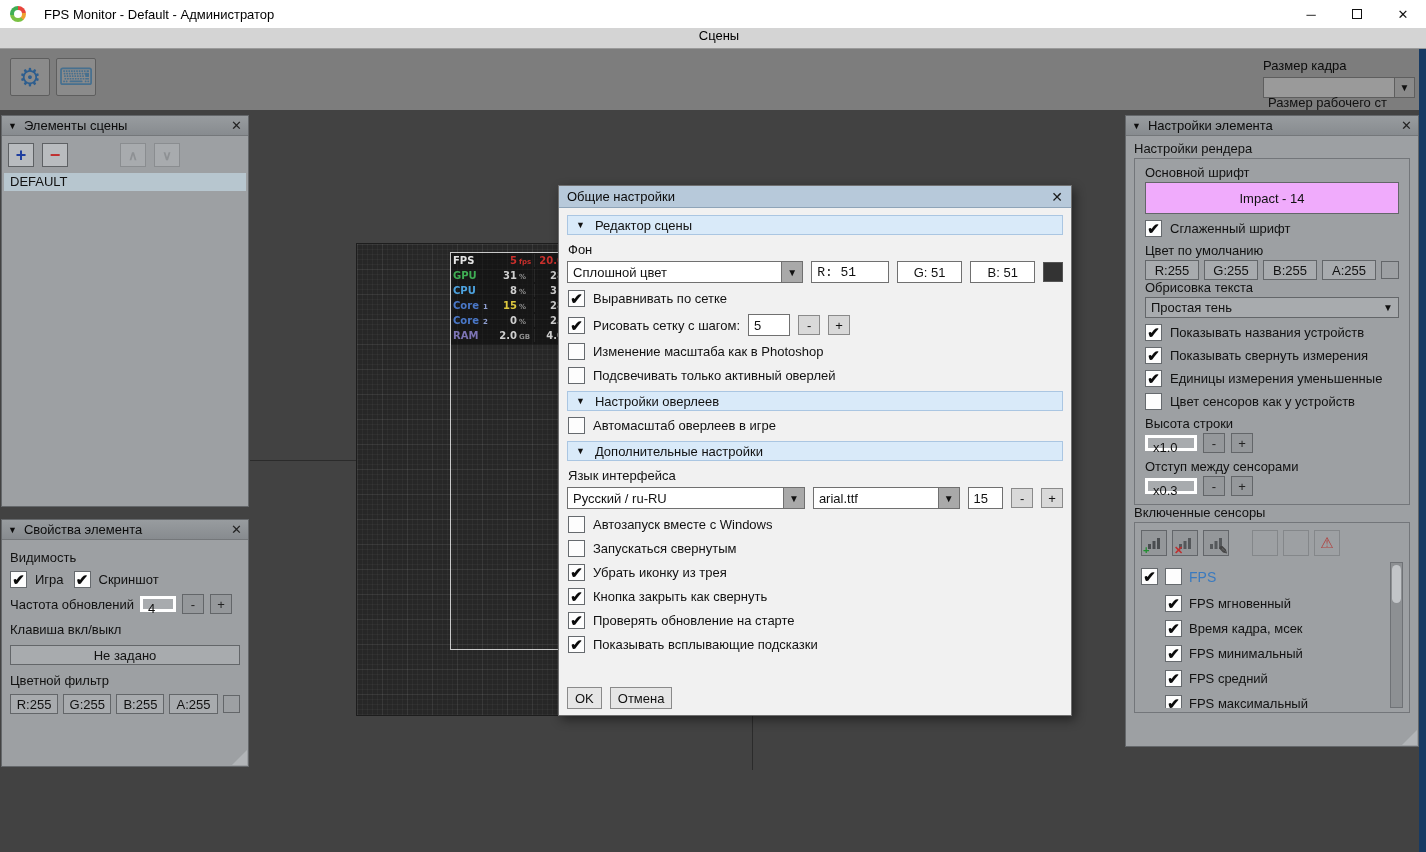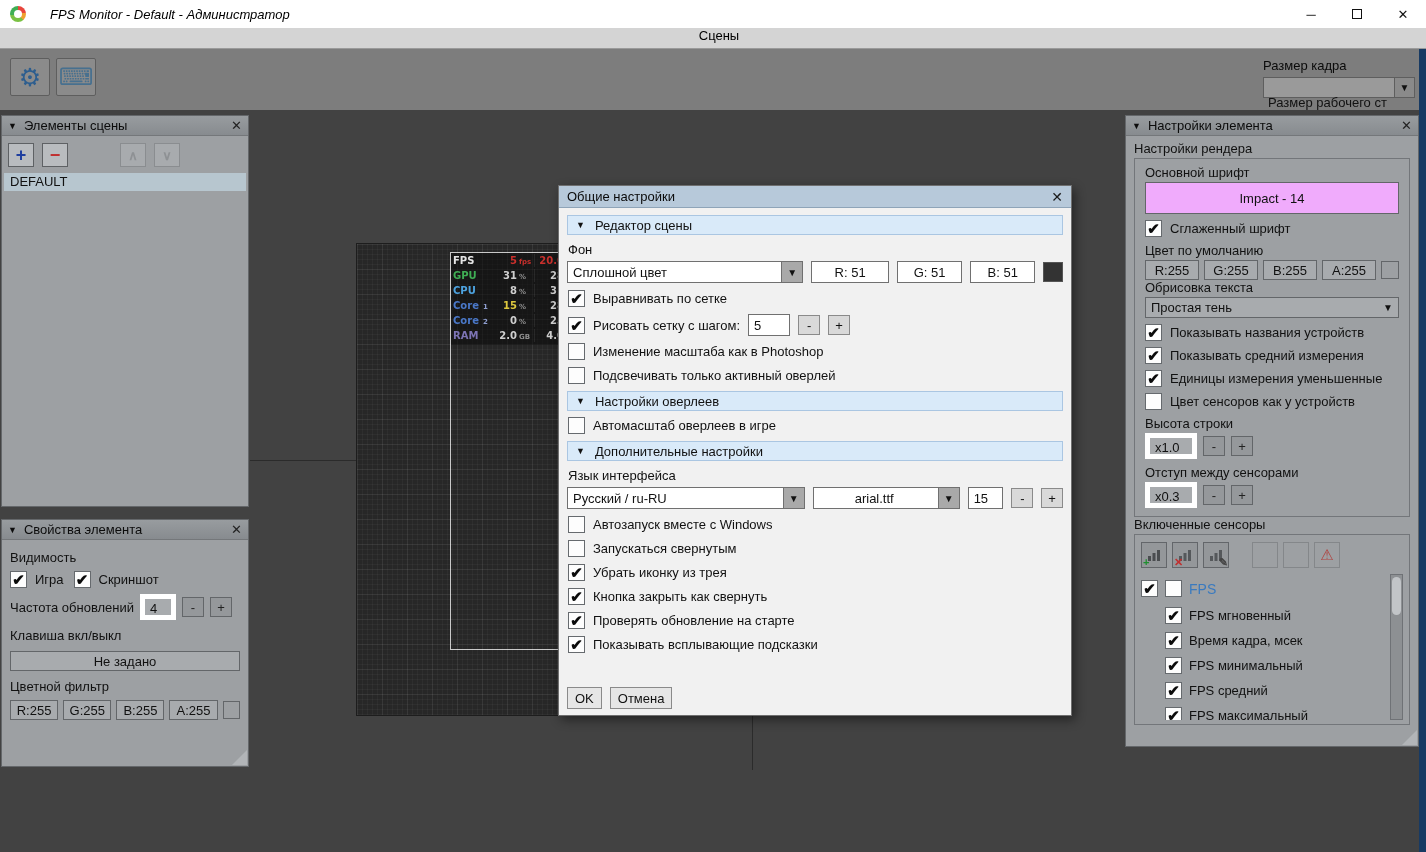--- a/index.html
+++ b/index.html
@@ -6,21 +6,21 @@
   html,body { width:1426px; height:852px; overflow:hidden;
     font-family:"Liberation Sans", sans-serif; -webkit-font-smoothing:antialiased; }
   body { position:relative; background:#414141; font-size:13px; color:#111; }
 
   
   .titlebar { position:absolute; left:0; top:0; width:1426px; height:28px; background:#ffffff;
     display:flex; align-items:center; padding-left:10px; }
   .app-icon { position:relative; width:16px; height:16px; border-radius:50%;
     background:conic-gradient(#e8453c 0 22%, #f0a030 22% 38%, #7ac143 38% 72%, #3fae54 72% 100%); }
   .app-icon::after { content:""; position:absolute; inset:4px; background:#fff; border-radius:50%; }
-  .title-text { margin-left:24px; font-size:13px; color:#000;font-style:italic; }
+  .title-text { margin-left:18px; font-size:13px; color:#000; }
   .win-controls { position:absolute; right:0; top:0; height:28px; display:flex; }
   .win-btn { width:46px; height:28px; display:flex; align-items:center; justify-content:center;
     color:#111; font-size:13px; }
   .max-box { width:10px; height:10px; border:1px solid #111; display:inline-block; }
 
   .menubar { position:absolute; left:0; top:28px; width:1426px; height:21px; background:#d4d4d4;
     display:flex; align-items:center; padding-left:12px; gap:26px; border-bottom:1px solid #9a9a9a;flex-direction:column; }
   .menu-item { font-size:13px; color:#000; cursor:default; }
 
   .toolbar { position:absolute; left:0; top:49px; width:1426px; height:61px; background:#7d7d7d; }
@@ -82,21 +82,21 @@
     border-left:15px solid transparent; border-bottom:15px solid #b2b5b8; }
 
   .cb { flex:none; width:17px; height:17px; background:#fdfdfd; border:1px solid #666a6e;
     display:flex; align-items:center; justify-content:center;
     font-size:15px; font-weight:bold; color:#0a0a0a; line-height:1; overflow:visible; }
   .cb-row { display:flex; align-items:center; gap:8px; }
   .cb-row .cb-label { font-size:13px; }
   .cb-row.disabled .cb { background:#e8e8e8; border-color:#9aa0a4; }
   .cb-row.disabled .cb-label { color:#8f9397; }
 
-  .gfield { background:#a8abae; border:5px solid #ffffff; height:26px; padding:2px 5px; font-size:13px; }
+  .gfield { background:#a8abae; border:3px solid #ffffff; height:16px; padding:2px 5px; font-size:13px; }
   .stepbtn { width:22px; height:20px; background:#95989b; border:1px solid #636669;
     display:flex; align-items:center; justify-content:center; font-size:13px; color:#222; }
 
   
   .p-scene { left:1px; top:115px; width:248px; height:392px; }
   .scene-tools { display:flex; gap:8px; padding:7px 6px 4px 6px; }
   .sc-btn { width:26px; height:24px; background:#b9bcbf; border:1px solid #5e6164;
     display:flex; align-items:center; justify-content:center; font-size:18px; font-weight:bold; }
   .sc-btn.add { color:#1f3f9f; }
   .sc-btn.rem { color:#c03030; }
@@ -356,21 +356,21 @@
     <div class="dlg-sec">
       <span class="collapse">▼</span>
       <span>Редактор сцены</span>
     </div>
     <span class="dlg-lbl">Фон</span>
     <div class="dlg-row">
       <span class="dd" style="width:240px;">
         <span class="dd-text">Сплошной цвет</span>
         <span class="dd-arrow">▼</span>
       </span>
-      <span class="wfield" style="width:79px;text-align:center;">R: 51</span>
+      <span class="wfield" style="width:79px;font-family:Liberation Mono, monospace;">R: 51</span>
       <span class="wfield" style="width:66px;text-align:center;">G: 51</span>
       <span class="wfield" style="width:66px;text-align:center;">B: 51</span>
       <span class="dlg-swatch"></span>
     </div>
     <div class="cb-row dlg-cb">
       <span class="cb">✔</span>
       <span class="cb-label">Выравнивать по сетке</span>
     </div>
     <div class="cb-row dlg-cb">
       <span class="cb">✔</span>
@@ -398,21 +398,21 @@
     <div class="dlg-sec">
       <span class="collapse">▼</span>
       <span>Дополнительные настройки</span>
     </div>
     <span class="dlg-lbl">Язык интерфейса</span>
     <div class="dlg-row">
       <span class="dd" style="width:240px;">
         <span class="dd-text">Русский / ru-RU</span>
         <span class="dd-arrow">▼</span>
       </span>
-      <span class="dd" style="width:148px;padding-left:36px;">
+      <span class="dd" style="width:148px;">
         <span class="dd-text">arial.ttf</span>
         <span class="dd-arrow">▼</span>
       </span>
       <span class="wfield" style="width:36px;">15</span>
       <span class="dstep">-</span>
       <span class="dstep">+</span>
     </div>
     <div class="cb-row dlg-cb">
       <span class="cb"></span>
       <span class="cb-label">Автозапуск вместе с Windows</span>
@@ -471,21 +471,21 @@
       <div class="rp-dd">
         <span class="dd-text">Простая тень</span>
         <span class="dd-arrow">▼</span>
       </div>
       <div class="cb-row rp-cb">
         <span class="cb">✔</span>
         <span class="cb-label">Показывать названия устройств</span>
       </div>
       <div class="cb-row rp-cb">
         <span class="cb">✔</span>
-        <span class="cb-label">Показывать средний измерения</span>
+        <span class="cb-label">Показывать свернуть измерения</span>
       </div>
       <div class="cb-row rp-cb">
         <span class="cb">✔</span>
         <span class="cb-label">Единицы измерения уменьшенные</span>
       </div>
       <div class="cb-row rp-cb">
         <span class="cb"></span>
         <span class="cb-label">Цвет сенсоров как у устройств</span>
       </div>
       <span class="lbl">Высота строки</span>

